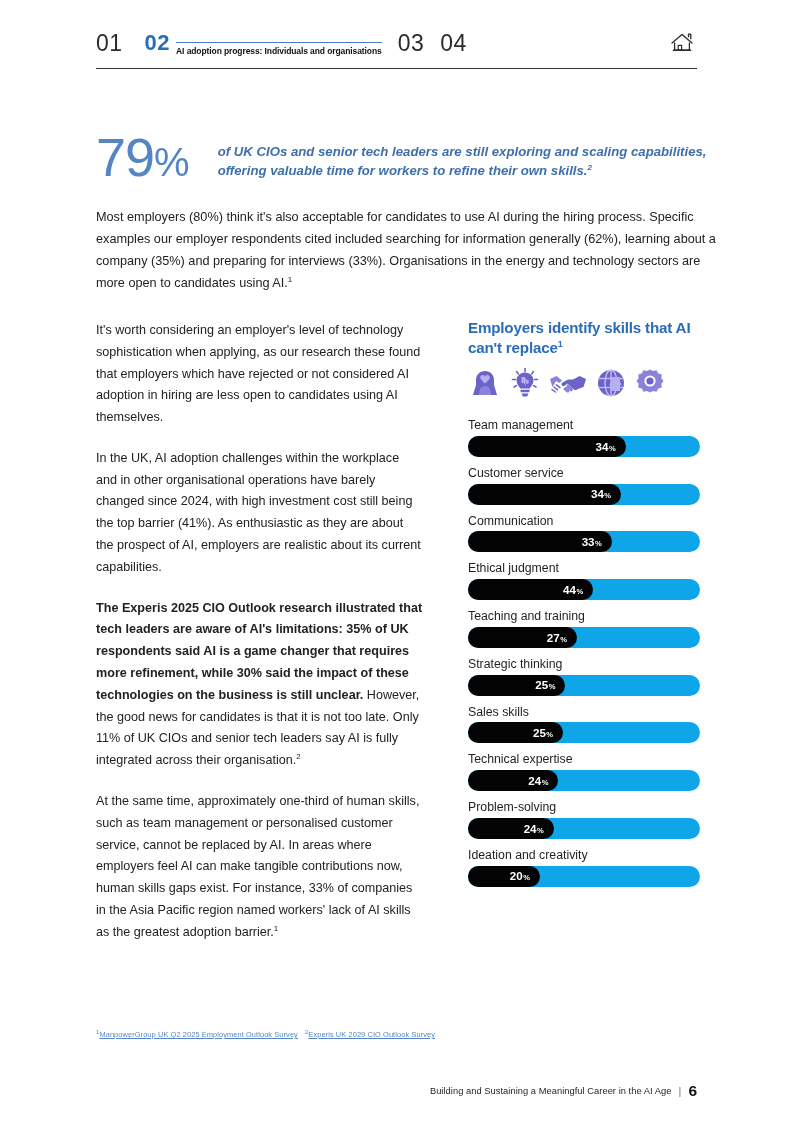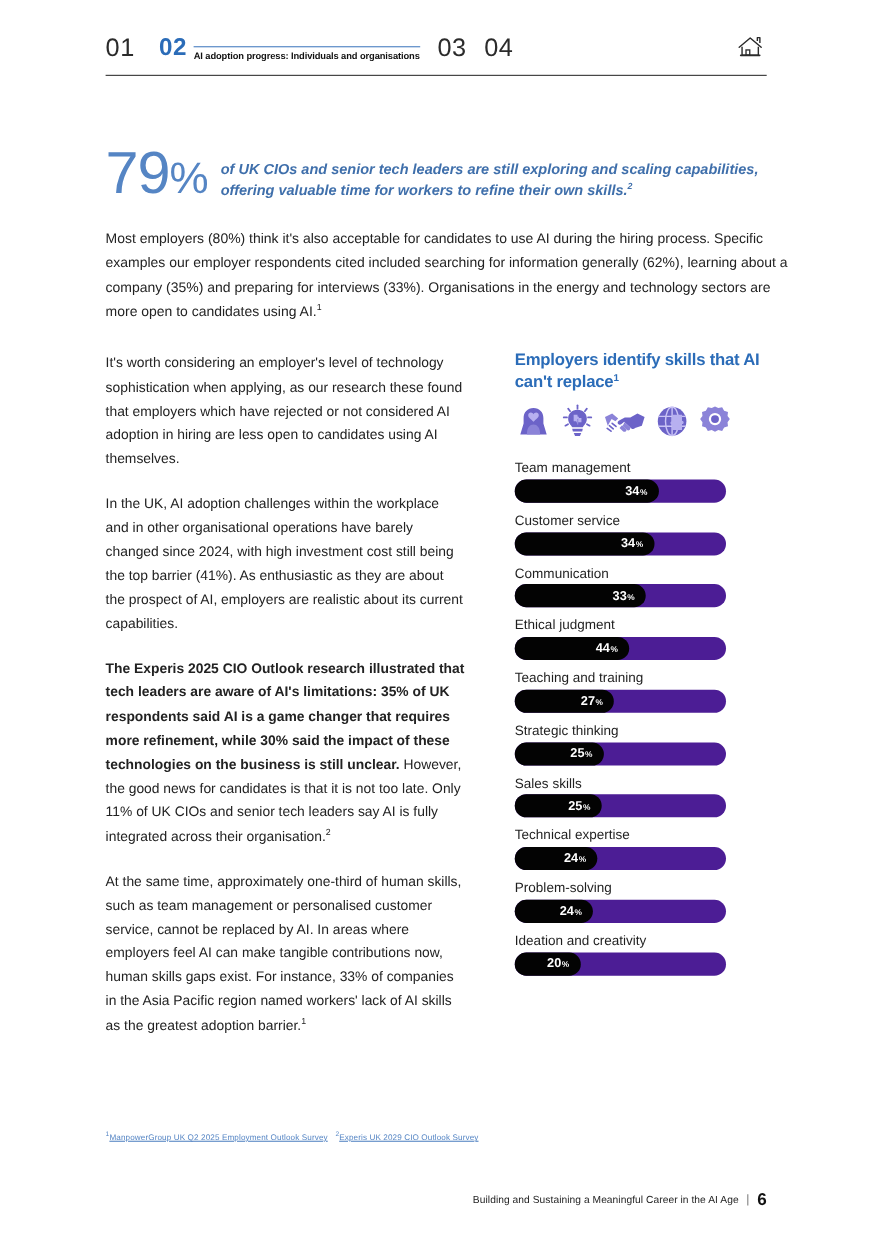--- a/index.html
+++ b/index.html
@@ -71,21 +71,22 @@
     background: #333;
   }
 
   
   .stat-block {
     position: absolute;
     left: 96px;
     top: 132px;
     width: 620px;
     display: flex;
-    align-items: flex-end;
+    align-items: center;
+    gap: 17px;
   }
   .stat-number {
     font-size: 54px;
     font-weight: 300;
     color: #5585c4;
     line-height: 0.95;
     letter-spacing: -1px;
     white-space: nowrap;
   }
   .stat-number .pct { font-size: 40px; }
@@ -155,23 +156,23 @@
 
   .bar-group { margin-bottom: 9px; }
   .bar-label {
     font-size: 12.3px;
     color: #1f1f1f;
     margin-bottom: 3px;
     line-height: 1.2;
   }
   .bar-track {
     position: relative;
-    width: 192px;
+    width: 232px;
     height: 21px;
-    background: #4c1d95;
+    background: #0ea5e9;
     border-radius: 11px;
   }
   .bar-fill {
     position: absolute;
     left: 0;
     top: 0;
     height: 21px;
     background: #030303;
     border-radius: 11px;
     display: flex;

